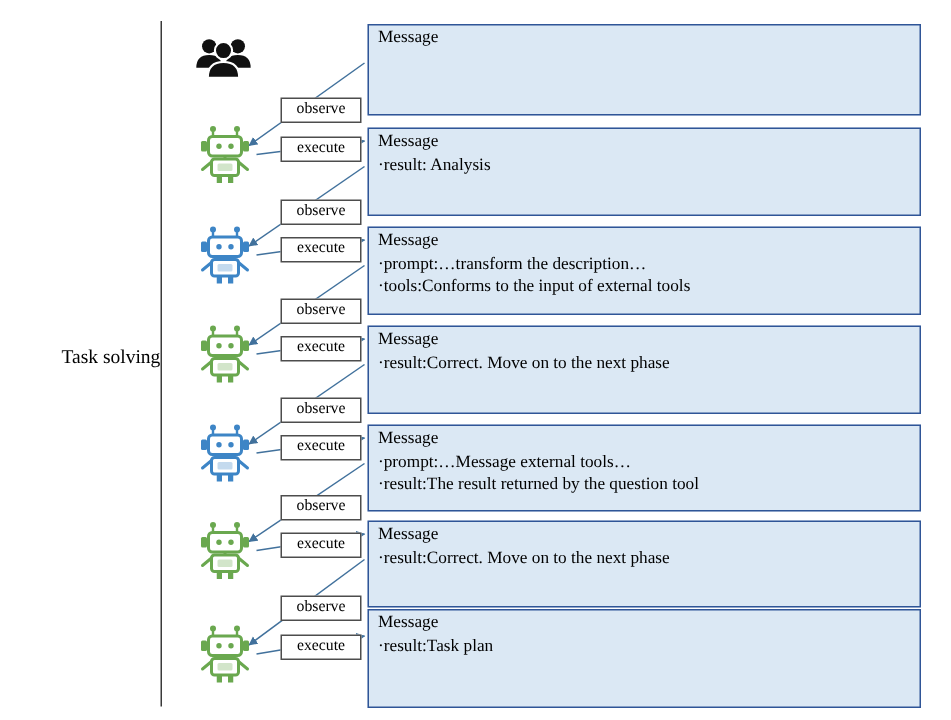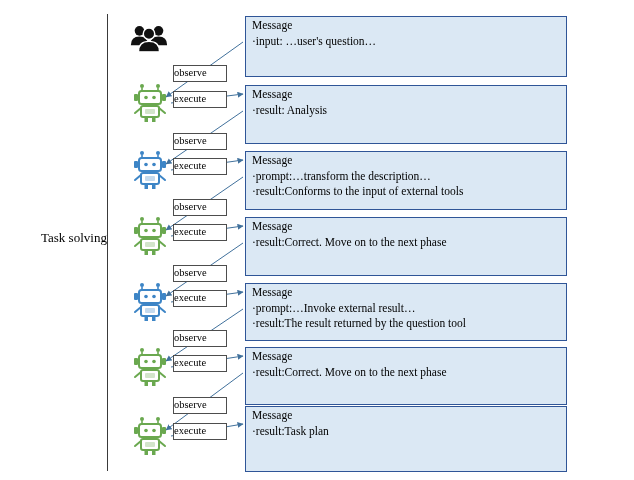--- a/index.html
+++ b/index.html
@@ -15,27 +15,27 @@
   .task-label { position:absolute; left:13px; top:230px; font-size:13px; z-index:2; white-space:nowrap;margin-left:28px; }
 
   .arrows { position:absolute; left:0; top:0; z-index:1; }
 
   .agent { position:absolute; z-index:2; line-height:0; }
   .agent.green { color:var(--robot-green,#6aa84f); }
   .agent.blue  { color:var(--robot-blue,#3d85c6); }
   .agent.users { color:var(--user-icon,#111111); }
 
   .action {
-    position:absolute; left:173px; width:54px; height:17px;
+    position:absolute; left:187px; width:54px; height:17px;
     background:#fff; border:1px solid var(--action-border,#4d4d4d);
-    font-size:10.5px; line-height:14px; z-index:3;
+    font-size:10.5px; text-align:center; line-height:14px; z-index:3;
   }
 
   .msg {
-    position:absolute; left:245px; width:322px;
+    position:absolute; left:245px; width:369px;
     background:var(--message-fill,#dbe8f4);
     border:1px solid var(--message-border,#2f5597);
     padding:1px 18px 2px 6px;
     font-size:11.5px; line-height:1.36; z-index:2;
   }
   .msg div { white-space:normal; }
 
   .symdefs { position:absolute; width:0; height:0; overflow:hidden; }
 </style>
 </head>
@@ -143,42 +143,41 @@
   <div class="action" style="top:224px;">execute</div>
   <div class="action" style="top:265px;">observe</div>
   <div class="action" style="top:290px;">execute</div>
   <div class="action" style="top:330px;">observe</div>
   <div class="action" style="top:355px;">execute</div>
   <div class="action" style="top:397px;">observe</div>
   <div class="action" style="top:423px;">execute</div>
 
   <div class="msg" style="top:16px; height:61px;">
     <div>Message</div>
-    <div>·input: …user's question…</div>
   </div>
 
   <div class="msg" style="top:85px; height:59px;">
     <div>Message</div>
     <div>·result: Analysis</div>
   </div>
 
   <div class="msg" style="top:151px; height:59px;">
     <div>Message</div>
     <div>·prompt:…transform the description…</div>
-    <div>·result:Conforms to the input of external tools</div>
+    <div>·tools:Conforms to the input of external tools</div>
   </div>
 
   <div class="msg" style="top:217px; height:59px;">
     <div>Message</div>
     <div>·result:Correct. Move on to the next phase</div>
   </div>
 
   <div class="msg" style="top:283px; height:58px;">
     <div>Message</div>
-    <div>·prompt:…Invoke external result…</div>
+    <div>·prompt:…Message external tools…</div>
     <div>·result:The result returned by the question tool</div>
   </div>
 
   <div class="msg" style="top:347px; height:58px;">
     <div>Message</div>
     <div>·result:Correct. Move on to the next phase</div>
   </div>
 
   <div class="msg" style="top:406px; height:66px;">
     <div>Message</div>

